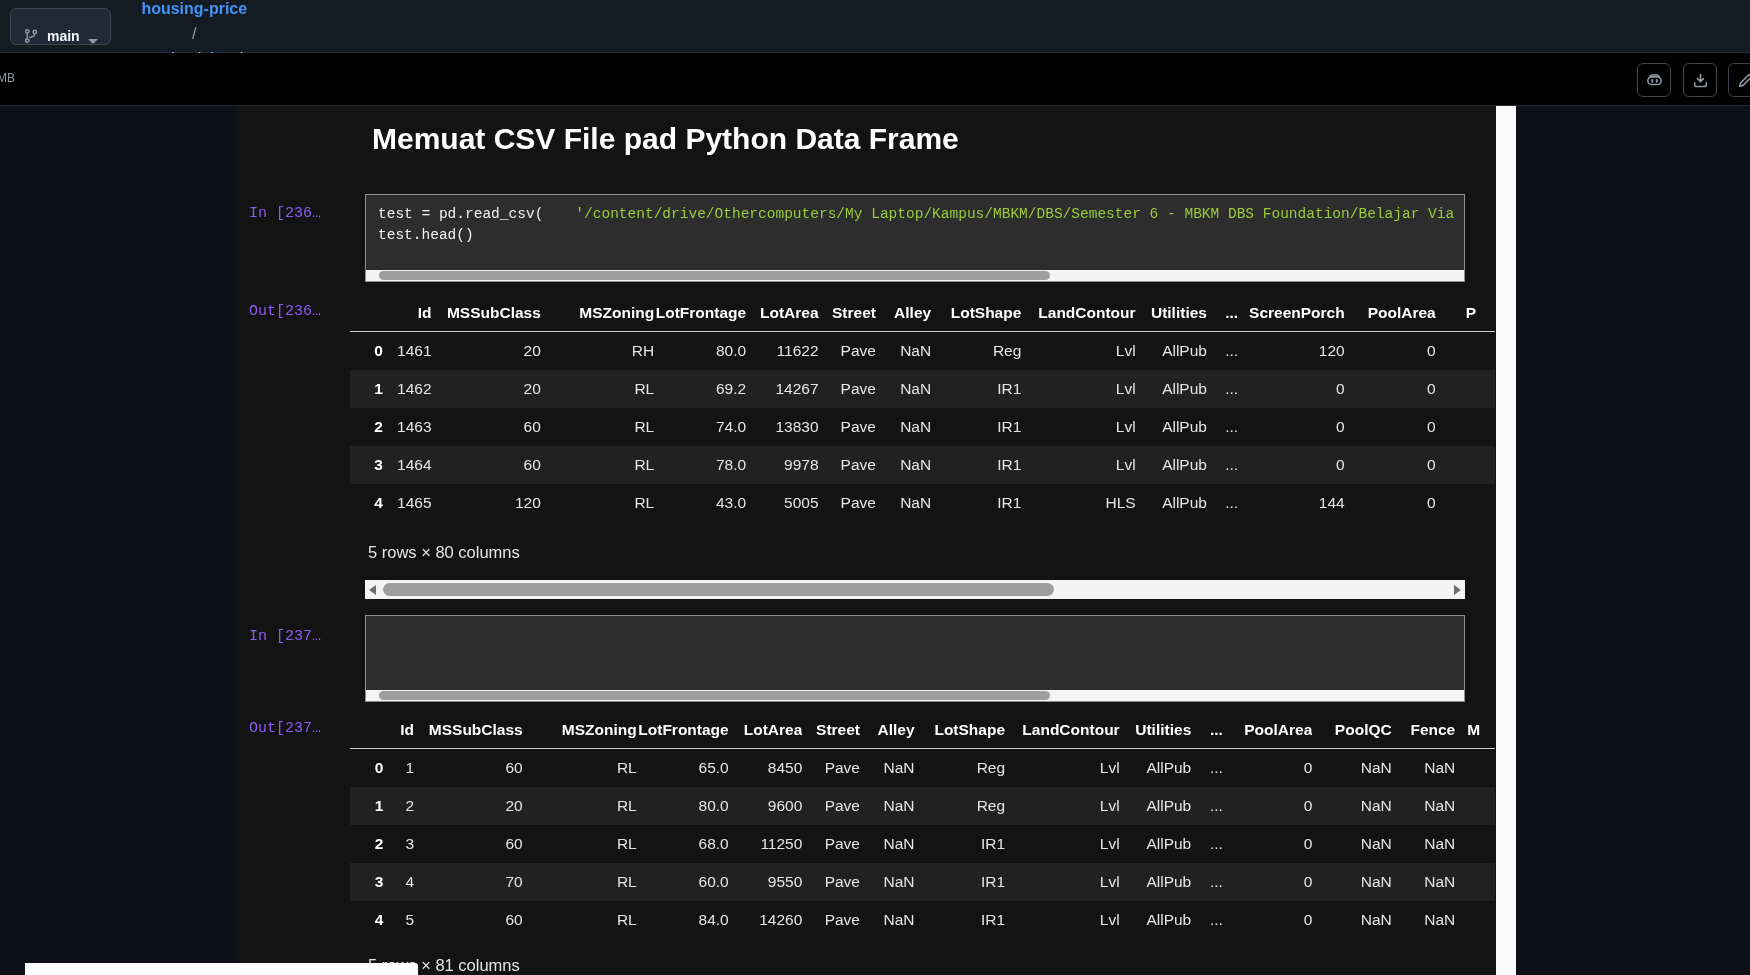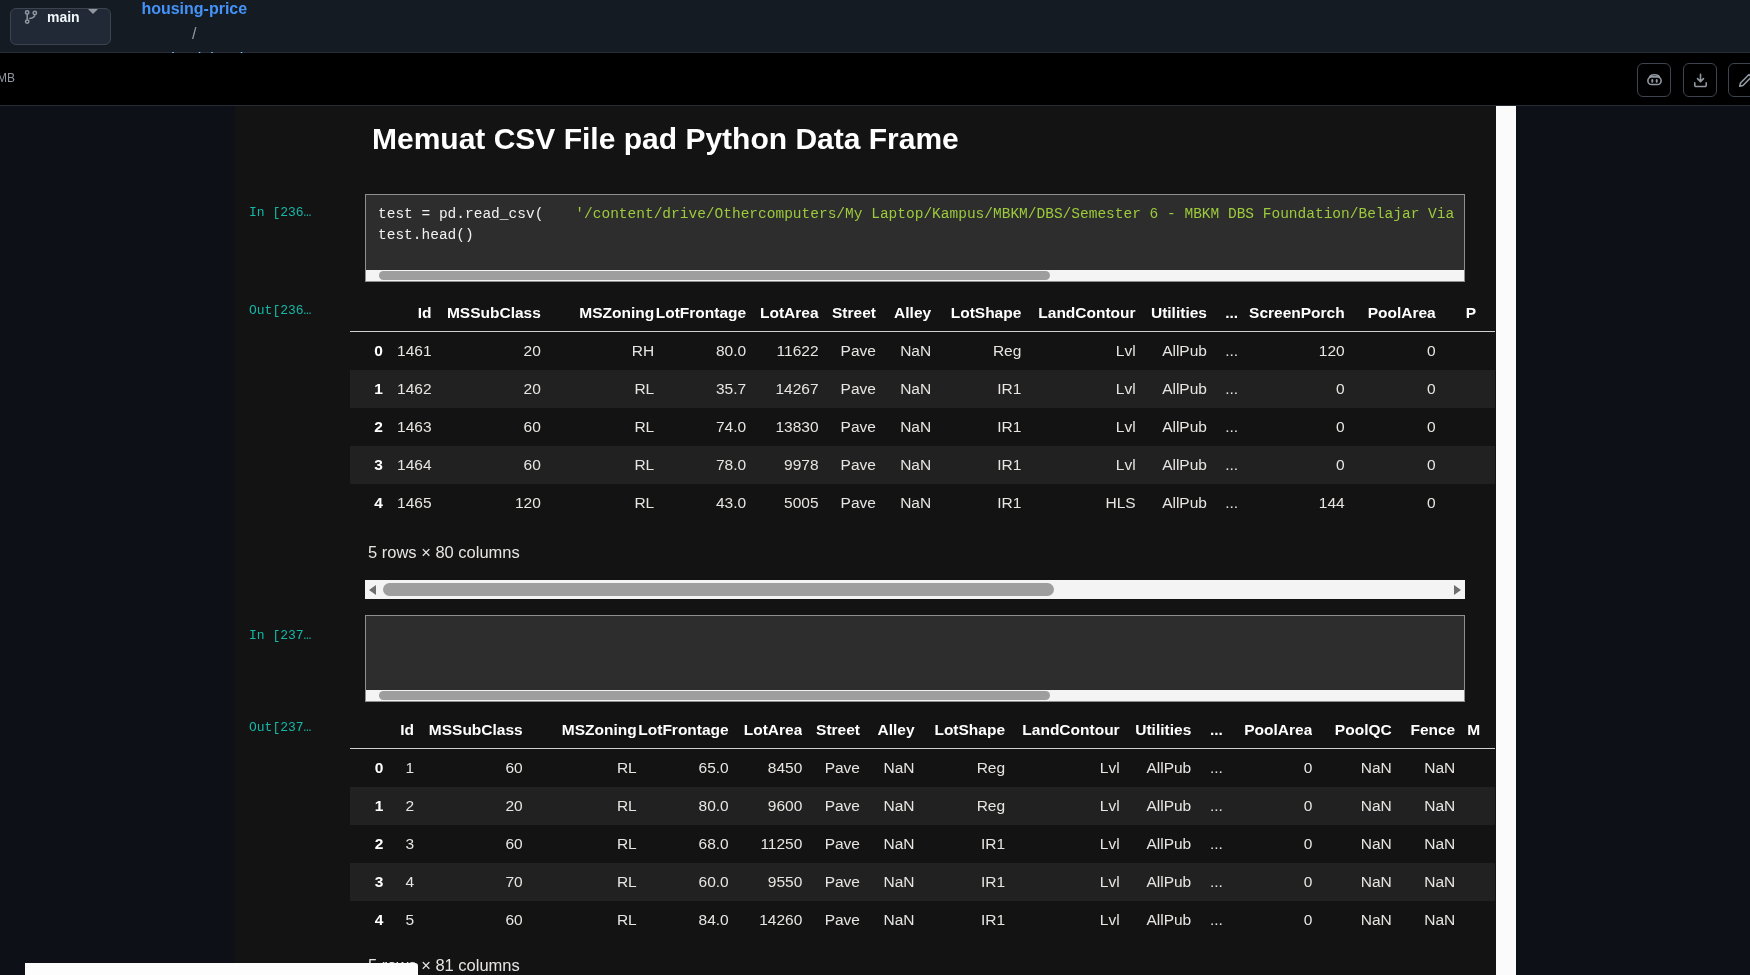--- a/index.html
+++ b/index.html
@@ -2,21 +2,21 @@
 <html><head>
 <meta charset="utf-8">
 <style>
   html,body{margin:0;padding:0;}
   body{width:1750px;height:975px;overflow:hidden;position:relative;
        background:#0d1117;font-family:"Liberation Sans",sans-serif;}
   
   .topbar{position:absolute;left:0;top:0;width:1750px;height:53px;background:#151b23;
           border-bottom:1px solid #262c36;box-sizing:border-box;display:flex;align-items:center;}
   .branch-btn{position:absolute;left:10px;top:8px;height:37px;padding:0 12px;display:flex;
-          align-items:flex-start;gap:8px;background:#212936;border:1px solid #3d444d;border-radius:6px;
+          align-items:flex-end;gap:8px;background:#212936;border:1px solid #3d444d;border-radius:6px;
           cursor:pointer;box-sizing:border-box;}
   .branch-btn .label{color:#f0f6fc;font-size:14px;font-weight:700;}
   .caret{width:0;height:0;border-left:5px solid transparent;border-right:5px solid transparent;
          border-top:5px solid #9198a1;}
   .breadcrumb{position:absolute;left:140px;top:0;height:53px;display:flex;align-items:center;
               gap:7px;font-size:16px;flex-direction:column;}
   .breadcrumb .repo{color:#4493f8;font-weight:600;text-decoration:none;cursor:pointer;}
   .breadcrumb .sep{color:#9198a1;font-weight:400;}
   .breadcrumb .file{color:#7dd3fc;font-weight:400;}
   .toolbar{position:absolute;left:0;top:53px;width:1750px;height:53px;background:#000000;
@@ -26,21 +26,21 @@
             border-radius:6px;background:transparent;display:flex;align-items:center;
             justify-content:center;cursor:pointer;box-sizing:border-box;}
   .icon-btn svg{stroke:#9198a1;fill:none;stroke-width:1.5;stroke-linecap:round;stroke-linejoin:round;}
   
   .content{position:absolute;left:0;top:106px;width:1750px;height:636px;background:#0d1117;}
   .notebook{position:absolute;left:235px;top:0;width:1261px;height:869px;background:#131313;
             overflow:hidden;}
   .vscroll{position:absolute;left:1496px;top:0;width:20px;height:869px;background:#fbfbfb;cursor:pointer;}
   .nb-title{position:absolute;left:137px;top:16px;font-size:30px;font-weight:700;color:#ffffff;}
   .prompt{position:absolute;left:14px;font-family:"Liberation Mono","DejaVu Sans Mono",monospace;
-          font-size:13px;color:#14b8a6;white-space:pre;}
+          font-size:15px;color:#8b5cf6;white-space:pre;}
   
   .code-cell{position:absolute;left:130px;width:1100px;height:88px;background:#2d2d2d;
              border:1px solid #8f8f8f;box-sizing:border-box;overflow:hidden;}
   .code-lines{position:absolute;left:12px;top:9px;right:0;font-family:"Liberation Mono","DejaVu Sans Mono",monospace;
               font-size:14.5px;line-height:21px;white-space:pre;}
   .tok-plain{color:#f2f2f2;}
   .tok-string{color:#9ccb3b;margin-left:32px;}
   
   .hscroll{position:absolute;background:#f4f4f4;}
   .hscroll .thumb{position:absolute;top:3px;height:12px;background:#9e9e9e;border-radius:7px;}
@@ -188,21 +188,21 @@
               <td>...</td>
               <td>120</td>
               <td>0</td>
               <td class="lastcol"></td>
             </tr>
             <tr class="stripe">
               <th>1</th>
               <td>1462</td>
               <td>20</td>
               <td>RL</td>
-              <td>35.7</td>
+              <td>69.2</td>
               <td>14267</td>
               <td>Pave</td>
               <td>NaN</td>
               <td>IR1</td>
               <td>Lvl</td>
               <td>AllPub</td>
               <td>...</td>
               <td>0</td>
               <td>0</td>
               <td class="lastcol"></td>

